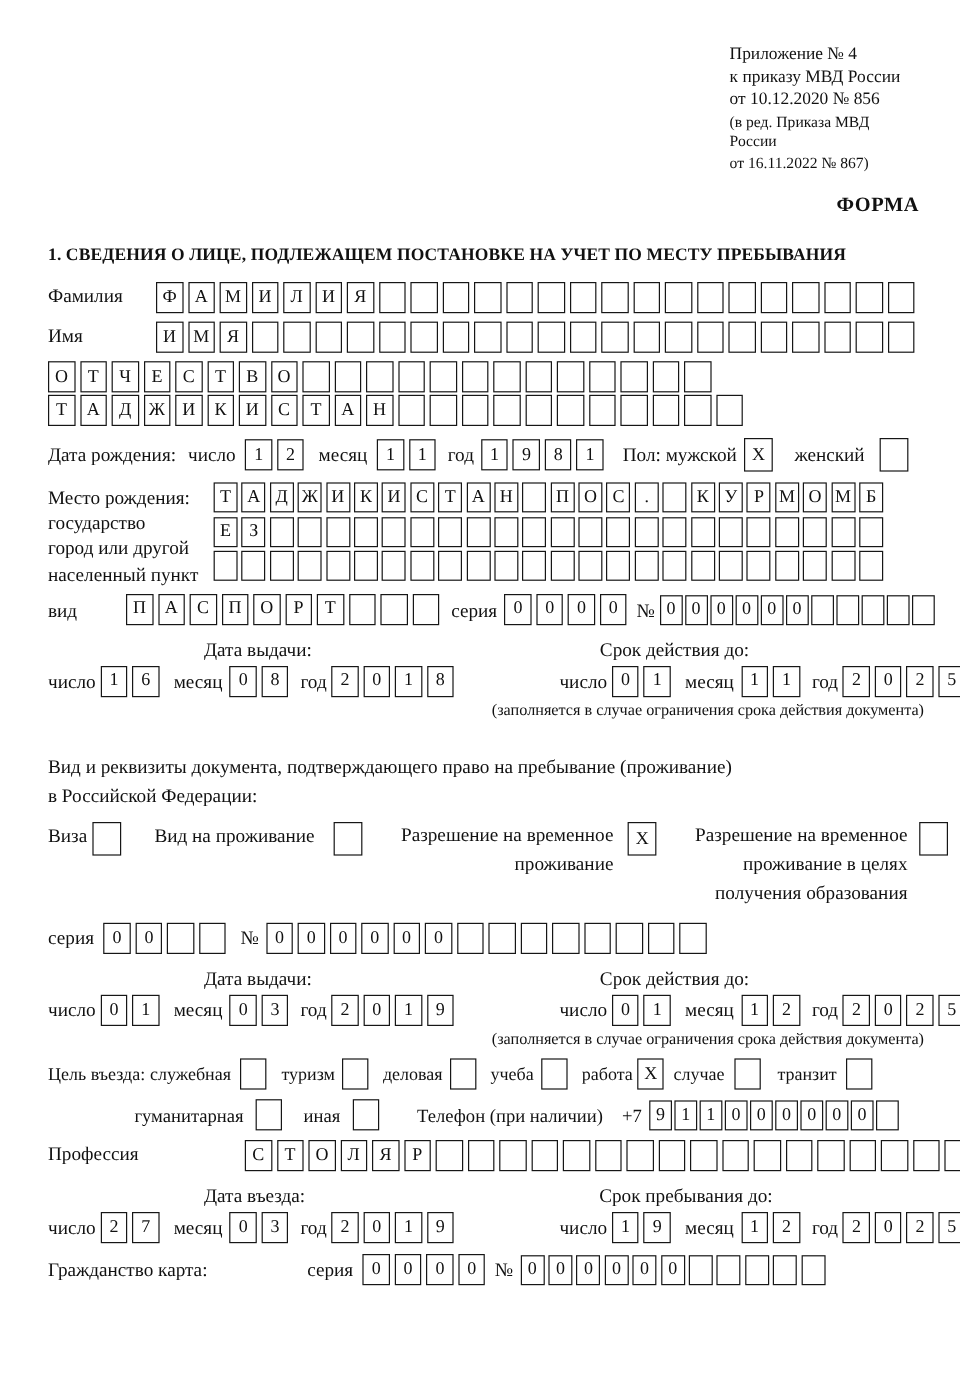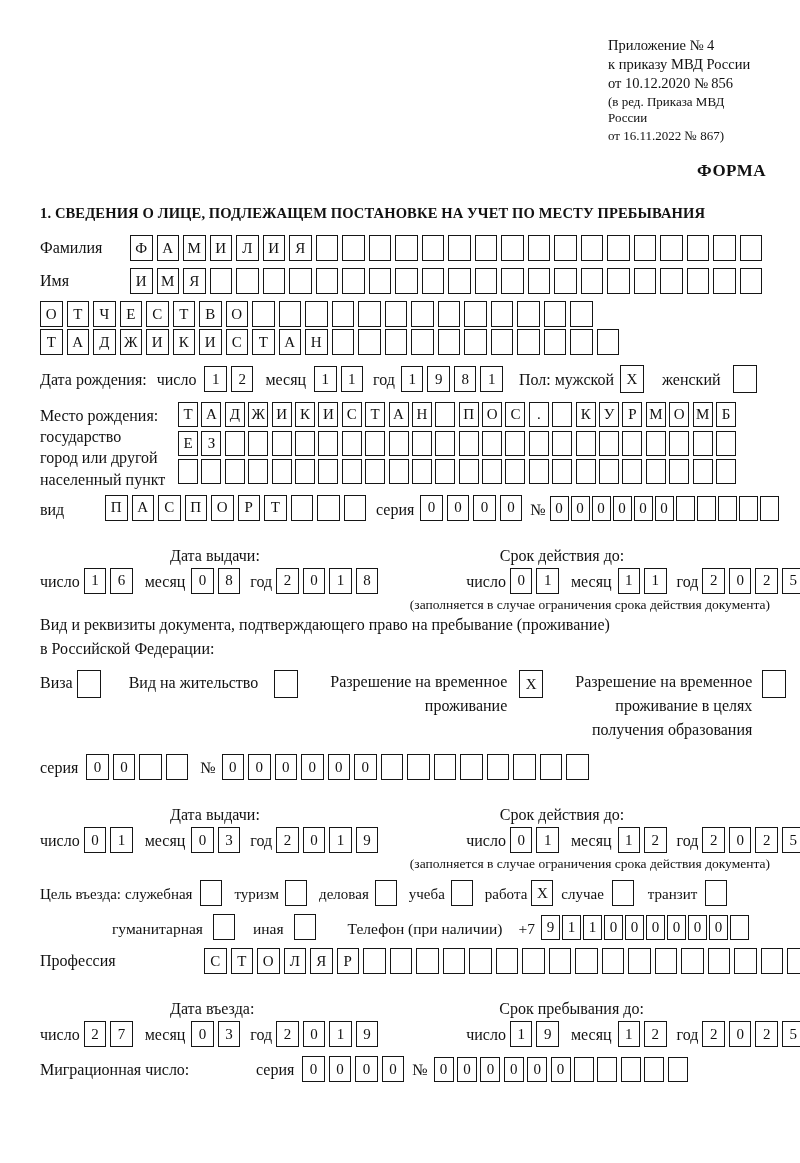--- a/index.html
+++ b/index.html
@@ -40,23 +40,23 @@
   .row-purpose .cells.cbx .cell,.row-purpose2 .cells.cbx .cell{width:22px;height:26px;}
   .gap4{margin-left:4px;} .gap6{margin-left:6px;} .gap8{margin-left:8px;} .gap10{margin-left:10px;}
   .gap12{margin-left:12px;} .gap14{margin-left:14px;} .gap16{margin-left:16px;} .gap20{margin-left:20px;}
   .gap24{margin-left:24px;} .gap28{margin-left:28px;} .gap84{margin-left:84px;}
   .inline-lbl{flex:none;padding-top:3px;line-height:1.3;}
   
   .stack{display:flex;flex-direction:column;}
   .stack .cells{margin-top:3.6px;}
   .stack .cells:first-child{margin-top:0;}
   .doc-header{text-align:center;font-weight:bold;font-size:14.8px;margin-top:8px;}
-  .dates-head{display:flex;font-size:16px;margin-top:26px;}
+  .dates-head{display:flex;font-size:16px;margin-top:13px;}
   .note{font-size:13.5px;text-align:right;margin-top:3px;}
-  .para{font-size:16px;margin-top:0;line-height:1.55;}
+  .para{font-size:16px;margin-top:28px;line-height:1.55;}
   .center2{flex:none;text-align:right;line-height:1.5;margin-left:28px;}
 </style>
 </head>
 <body>
 
 <div class="page">
 
   <div class="ref-block">
     <div>Приложение № 4</div>
     <div>к приказу МВД России</div>
@@ -384,21 +384,21 @@
   <div class="para">
     <span>Вид и реквизиты документа, подтверждающего право на пребывание (проживание)</span><br>
     <span>в Российской Федерации:</span>
   </div>
 
   <div class="frow" style="margin-top:8px;">
     <span class="inline-lbl">Виза</span>
     <span class="cells cbx gap4">
         <span class="cell"></span>
       </span>
-    <span class="inline-lbl gap24">Вид на жительство</span>
+    <span class="inline-lbl gap24">Вид на проживание</span>
     <span class="cells cbx gap16">
         <span class="cell"></span>
       </span>
     <span class="center2 gap20">
       <span>Разрешение на временное</span><br>
       <span>проживание</span>
     </span>
     <span class="cells cbx gap12">
         <span class="cell">X</span>
       </span>
@@ -604,21 +604,21 @@
     <span class="inline-lbl gap6">год</span>
     <span class="cells gap4">
         <span class="cell">2</span>
         <span class="cell">0</span>
         <span class="cell">2</span>
         <span class="cell">5</span>
       </span>
   </div>
 
   <div class="frow" style="margin-top:9px;align-items:center;">
-    <span class="inline-lbl w216">Миграционная число:</span>
+    <span class="inline-lbl w216">Гражданство карта:</span>
     <span class="inline-lbl">серия</span>
     <span class="cells gap8">
         <span class="cell">0</span>
         <span class="cell">0</span>
         <span class="cell">0</span>
         <span class="cell">0</span>
       </span>
     <span class="inline-lbl gap4">№</span>
     <span class="cells tight gap6">
         <span class="cell">0</span>

